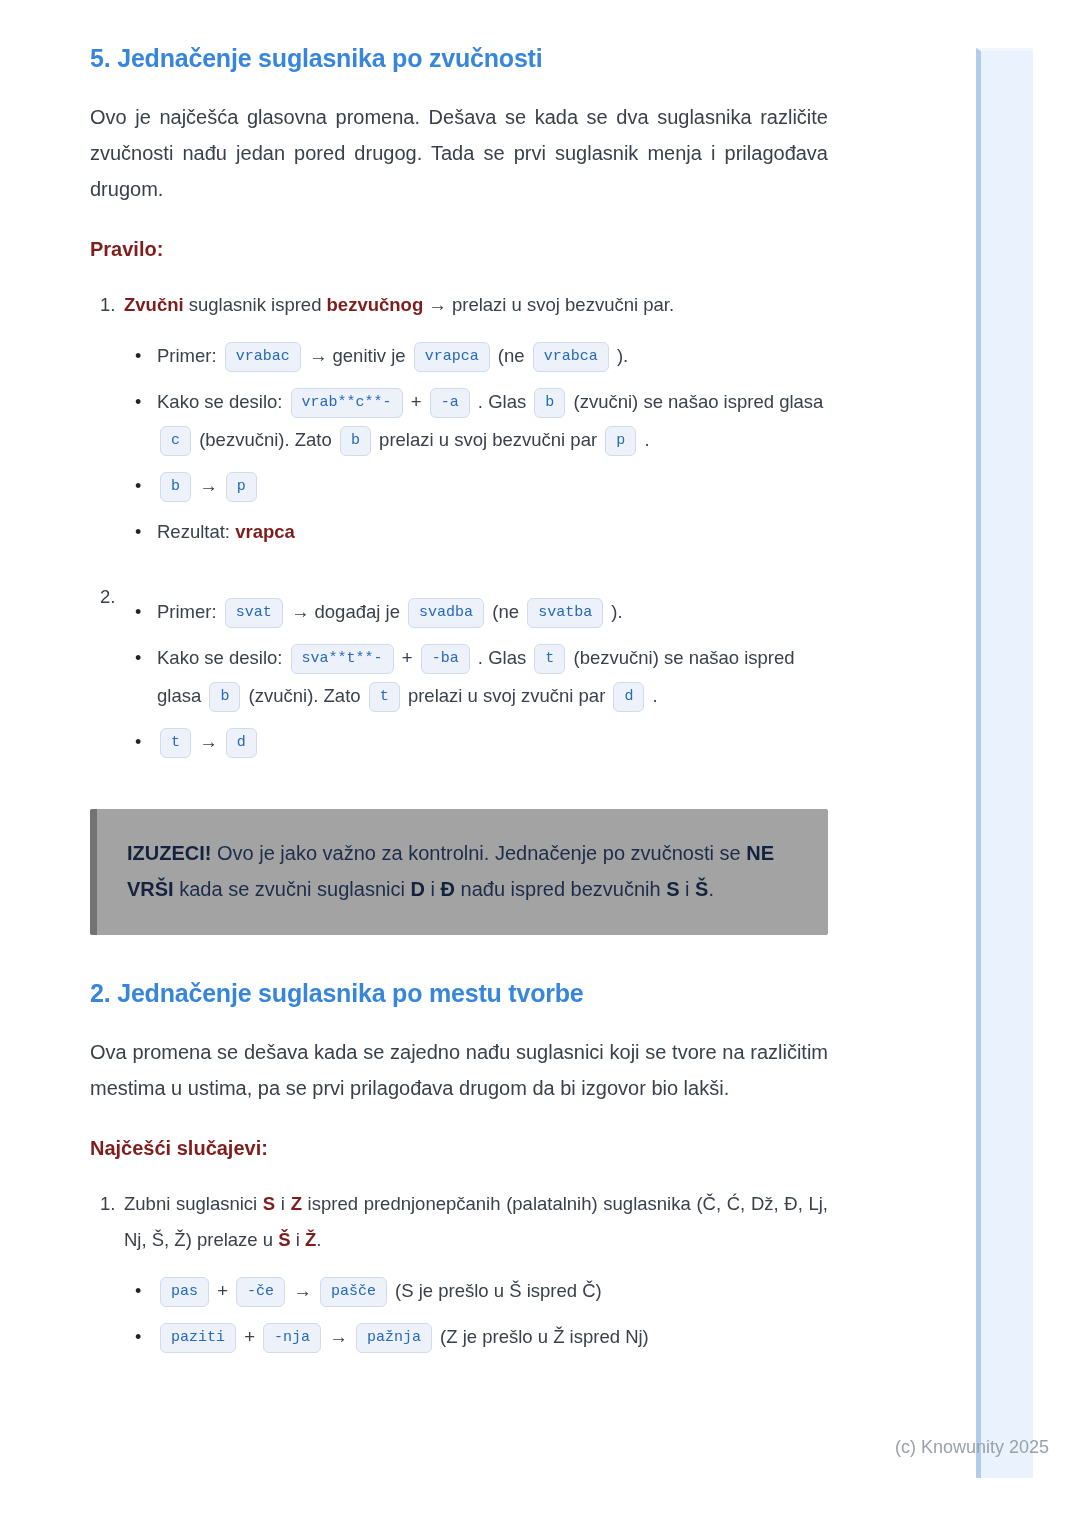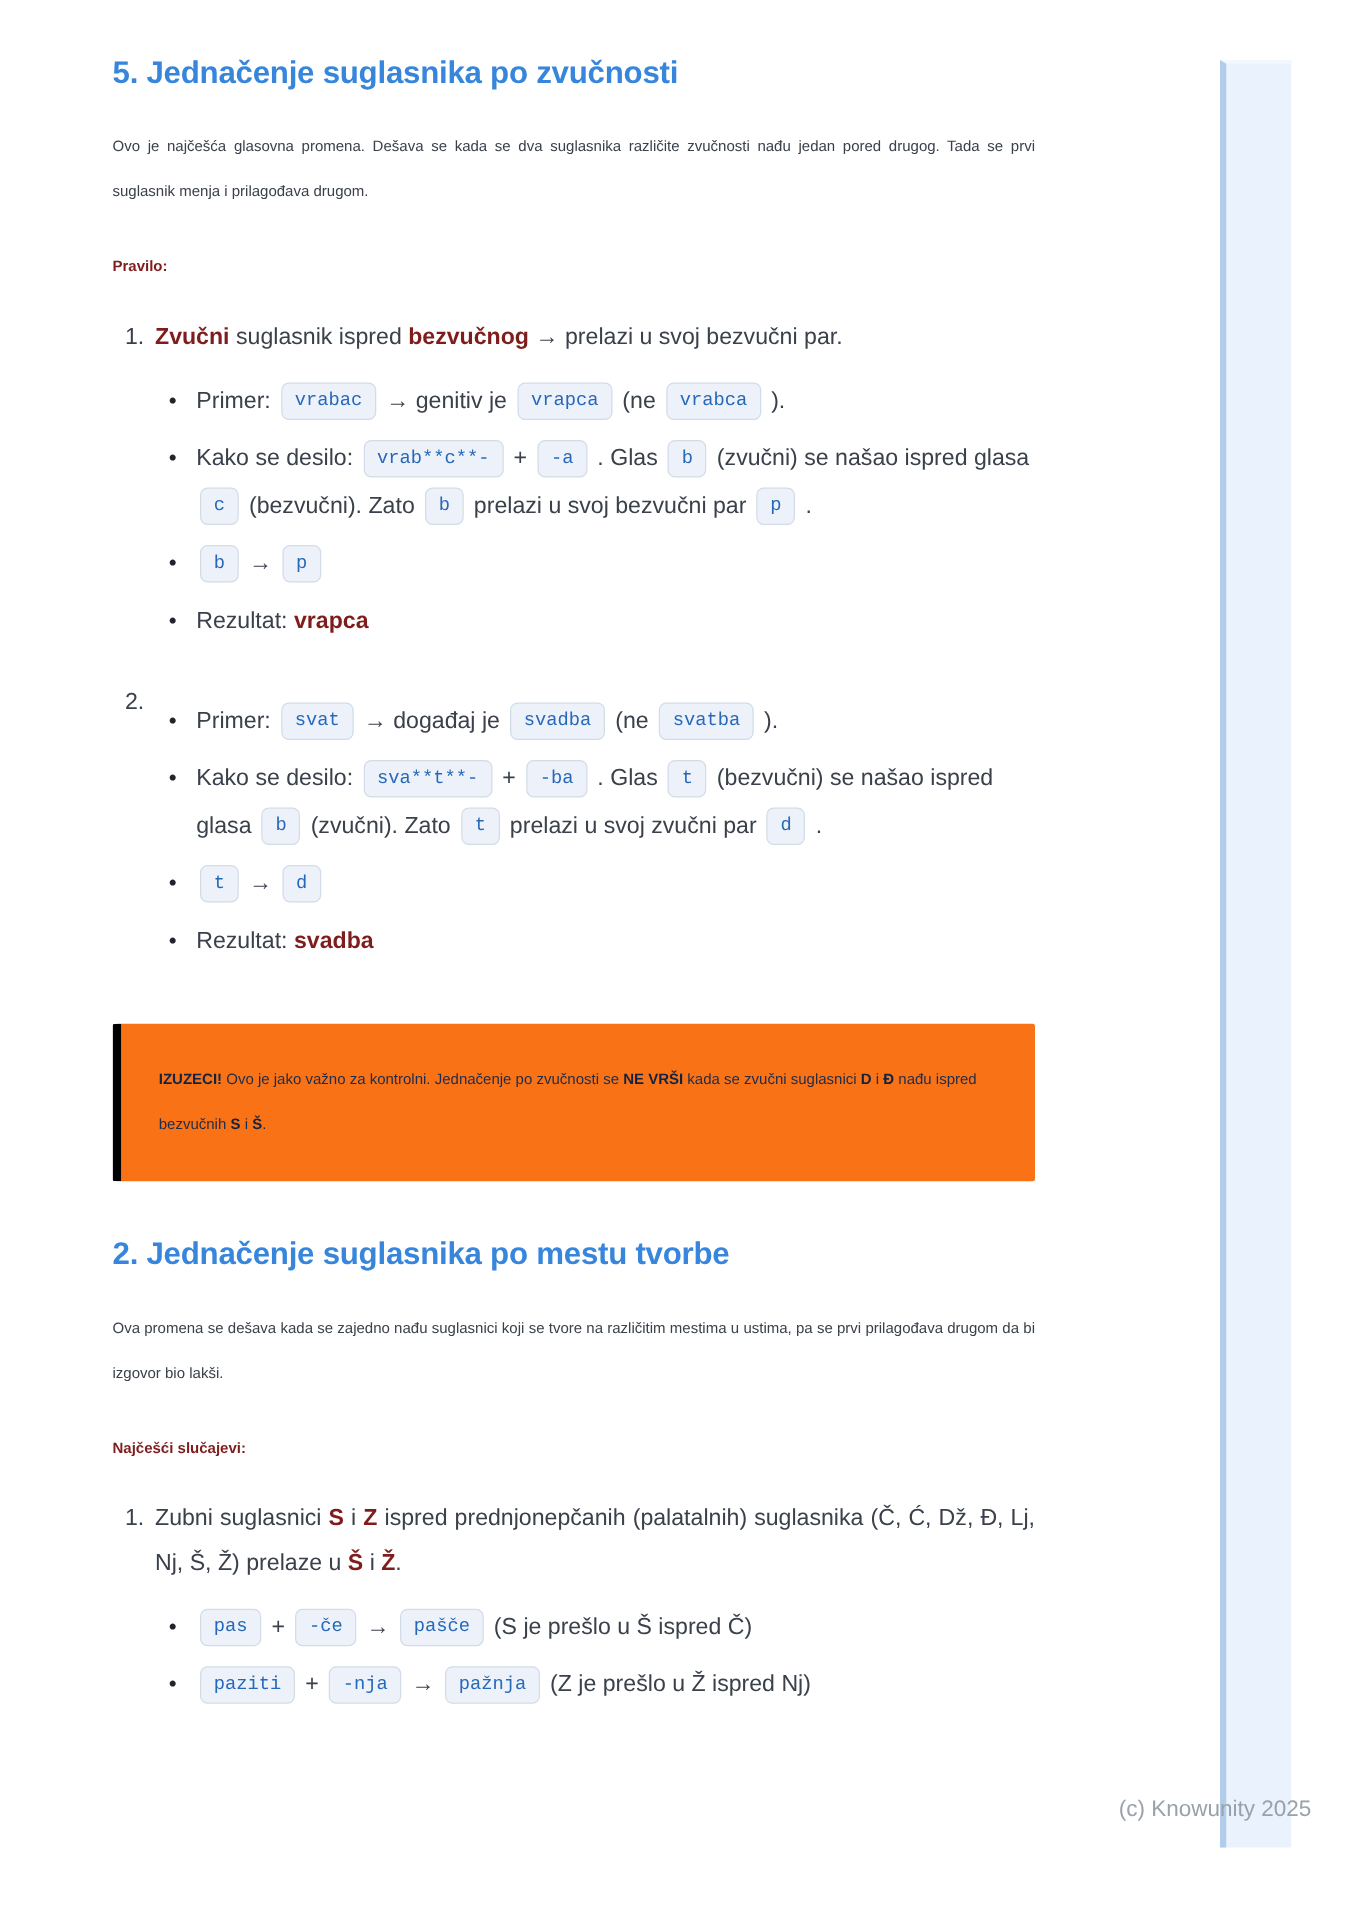--- a/index.html
+++ b/index.html
@@ -21,21 +21,21 @@
     position:absolute; left:90px; top:44px; width:738px;
   }
 
   .doc-heading {
     font-size:25px; font-weight:700; color:#3786dc;
     margin:0 0 26px 0; letter-spacing:-0.2px;
   }
   .doc-heading.later { margin-top:40px; }
 
   .para {
-    font-size:12px; line-height:36px; margin-bottom:24px; color:#3a414b;
+    font-size:20px; line-height:36px; margin-bottom:24px; color:#3a414b;
   }
   .para.justify { text-align:justify; }
   .para.label { margin-bottom:20px; }
 
   .b { font-weight:700; color:#7f1d1d; }
 
   .code-token {
     display:inline-block;
     font-family:"Liberation Mono","DejaVu Sans Mono",monospace;
     font-weight:400; font-size:15px; line-height:20px;
@@ -60,22 +60,22 @@
     position:relative; padding-left:22px; margin-bottom:8px;
     font-size:18.5px; line-height:38px;
   }
   .bullet-li::before {
     content:"\2022"; position:absolute; left:0; top:0;
     color:#20242b; font-size:18px; line-height:38px;
   }
 
   .callout {
     margin:34px 0 44px 0;
-    background:#f97316;
-    border-left:7px solid #000000;
+    background:#a3a3a3;
+    border-left:7px solid #737373;
     padding:26px 30px 28px 30px;
     color:#1d2c4a;
     border-radius:2px;
   }
   .callout .para { color:#1d2c4a; margin-bottom:0; }
   .callout .b { color:#13233f; }
   .callout .bullets { margin:2px 0 0 11px; }
   .callout .bullet-li { margin-bottom:0; }
   .callout .bullet-li::before { color:#13233f; }
   .callout .code-token { background:#eef3fb; border-color:#cfd9e7; }
@@ -107,21 +107,20 @@
             </div>
           </div>
         </div>
         <div class="oli">
           <span class="oli-num">2.</span>
           <div class="oli-body">
             <div class="bullets">
               <div class="bullet-li"><span>Primer: </span><span class="code-token">svat</span><span> → događaj je </span><span class="code-token">svadba</span><span> (ne </span><span class="code-token">svatba</span><span> ).</span></div>
               <div class="bullet-li"><span>Kako se desilo: </span><span class="code-token">sva**t**-</span><span> + </span><span class="code-token">-ba</span><span> . Glas </span><span class="code-token">t</span><span> (bezvučni) se našao ispred glasa </span><span class="code-token">b</span><span> (zvučni). Zato </span><span class="code-token">t</span><span> prelazi u svoj zvučni par </span><span class="code-token">d</span><span> .</span></div>
               <div class="bullet-li"><span class="code-token">t</span><span> → </span><span class="code-token">d</span></div>
-              <div class="bullet-li"><span>Rezultat: </span><span class="b">svadba</span></div>
             </div>
           </div>
         </div>
       </div>
       <div class="callout">
         <p class="para"><span class="b">IZUZECI!</span><span> Ovo je jako važno za kontrolni. Jednačenje po zvučnosti se </span><span class="b">NE VRŠI</span><span> kada se zvučni suglasnici </span><span class="b">D</span><span> i </span><span class="b">Đ</span><span> nađu ispred bezvučnih </span><span class="b">S</span><span> i </span><span class="b">Š</span><span>.</span></p>
       </div>
       <h2 class="doc-heading later">2. Jednačenje suglasnika po mestu tvorbe</h2>
       <p class="para justify"><span>Ova promena se dešava kada se zajedno nađu suglasnici koji se tvore na različitim mestima u ustima, pa se prvi prilagođava drugom da bi izgovor bio lakši.</span></p>
       <p class="para label"><span class="b">Najčešći slučajevi:</span></p>

